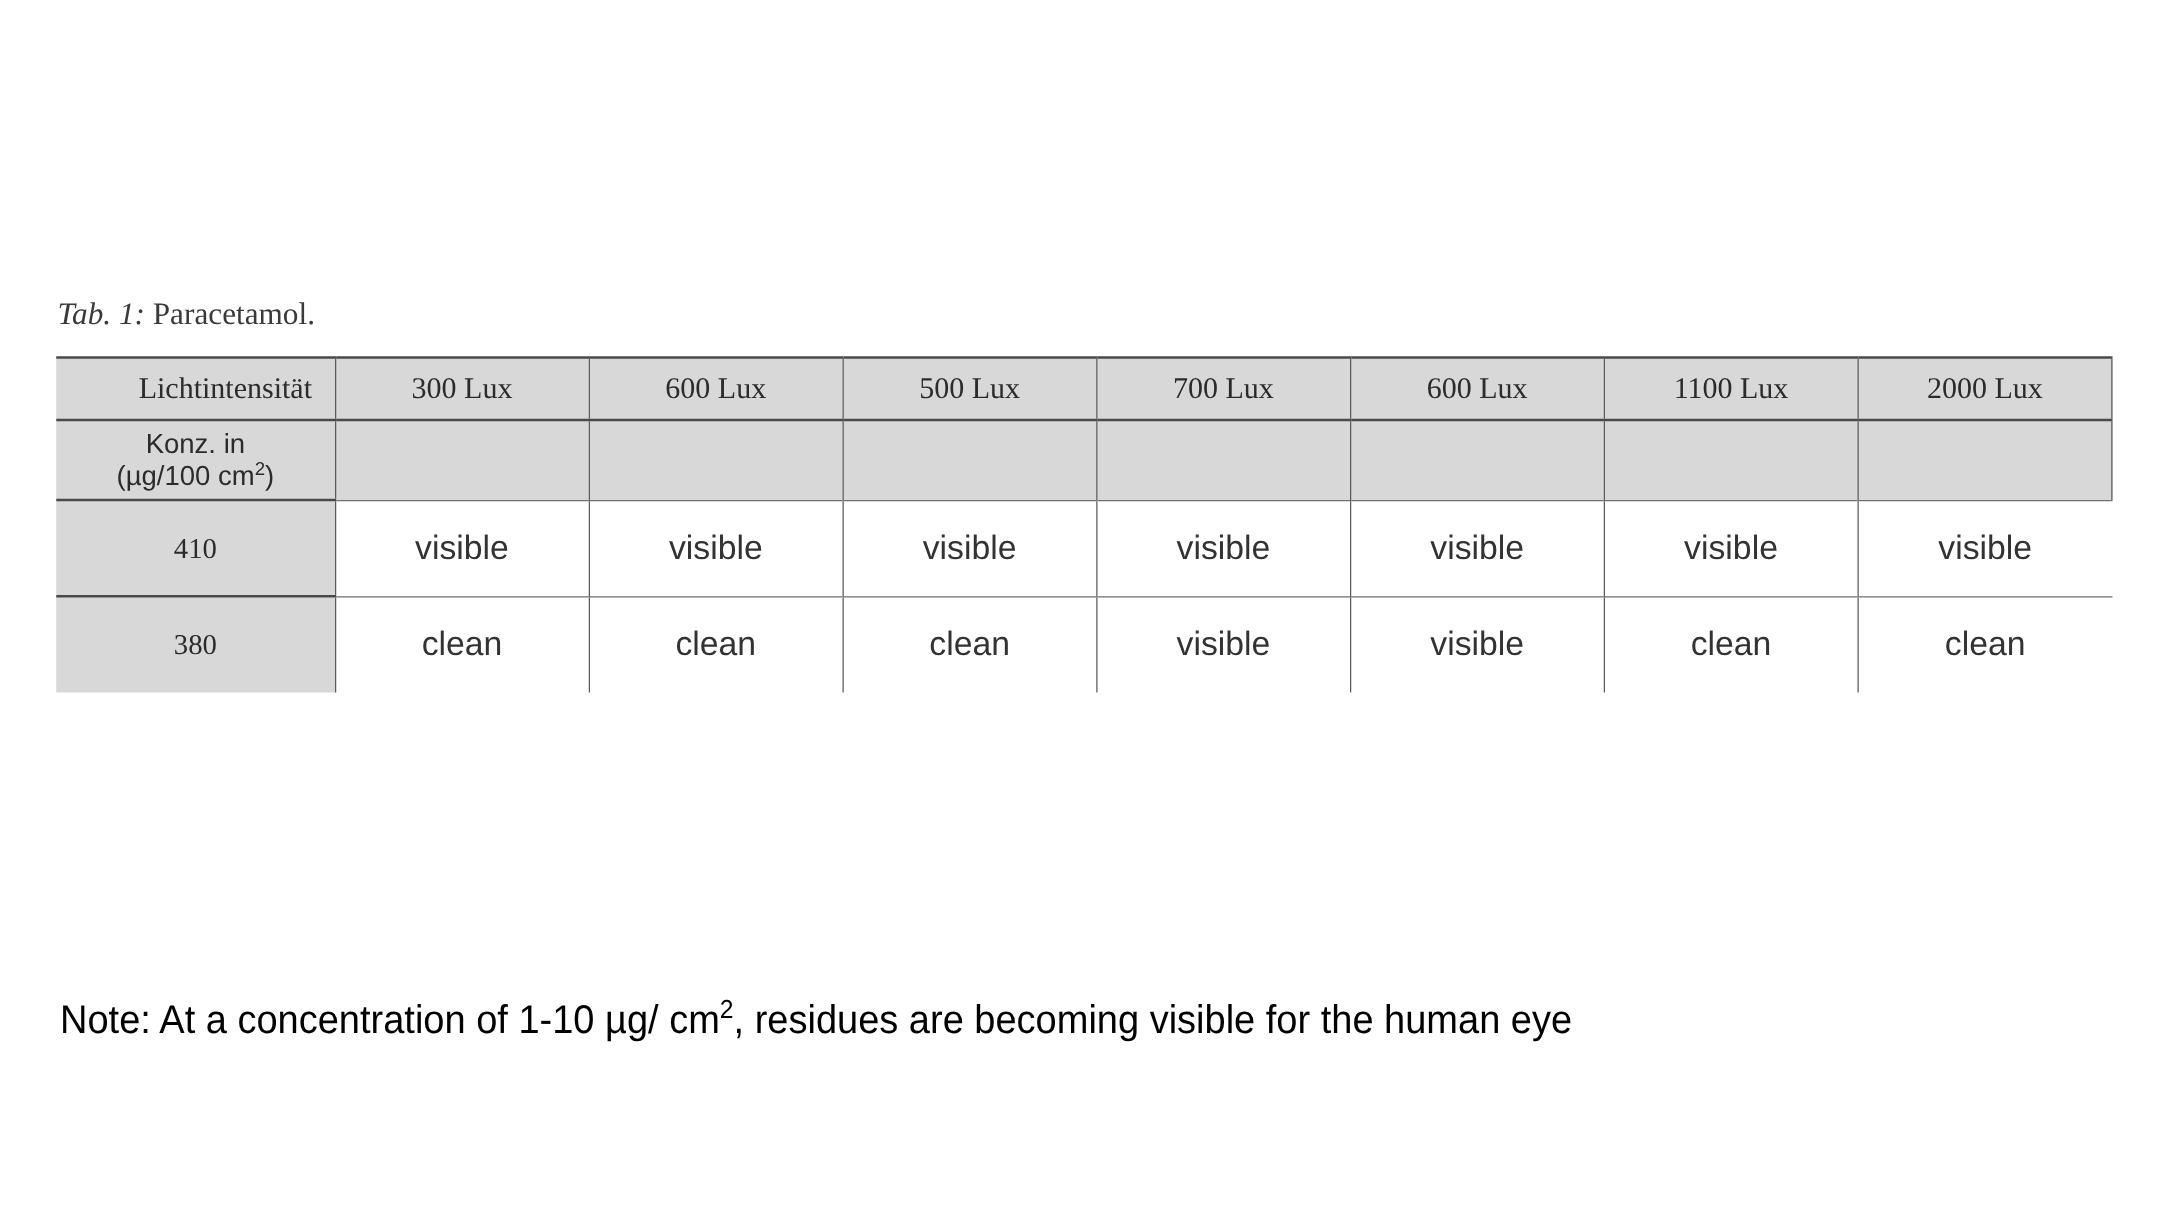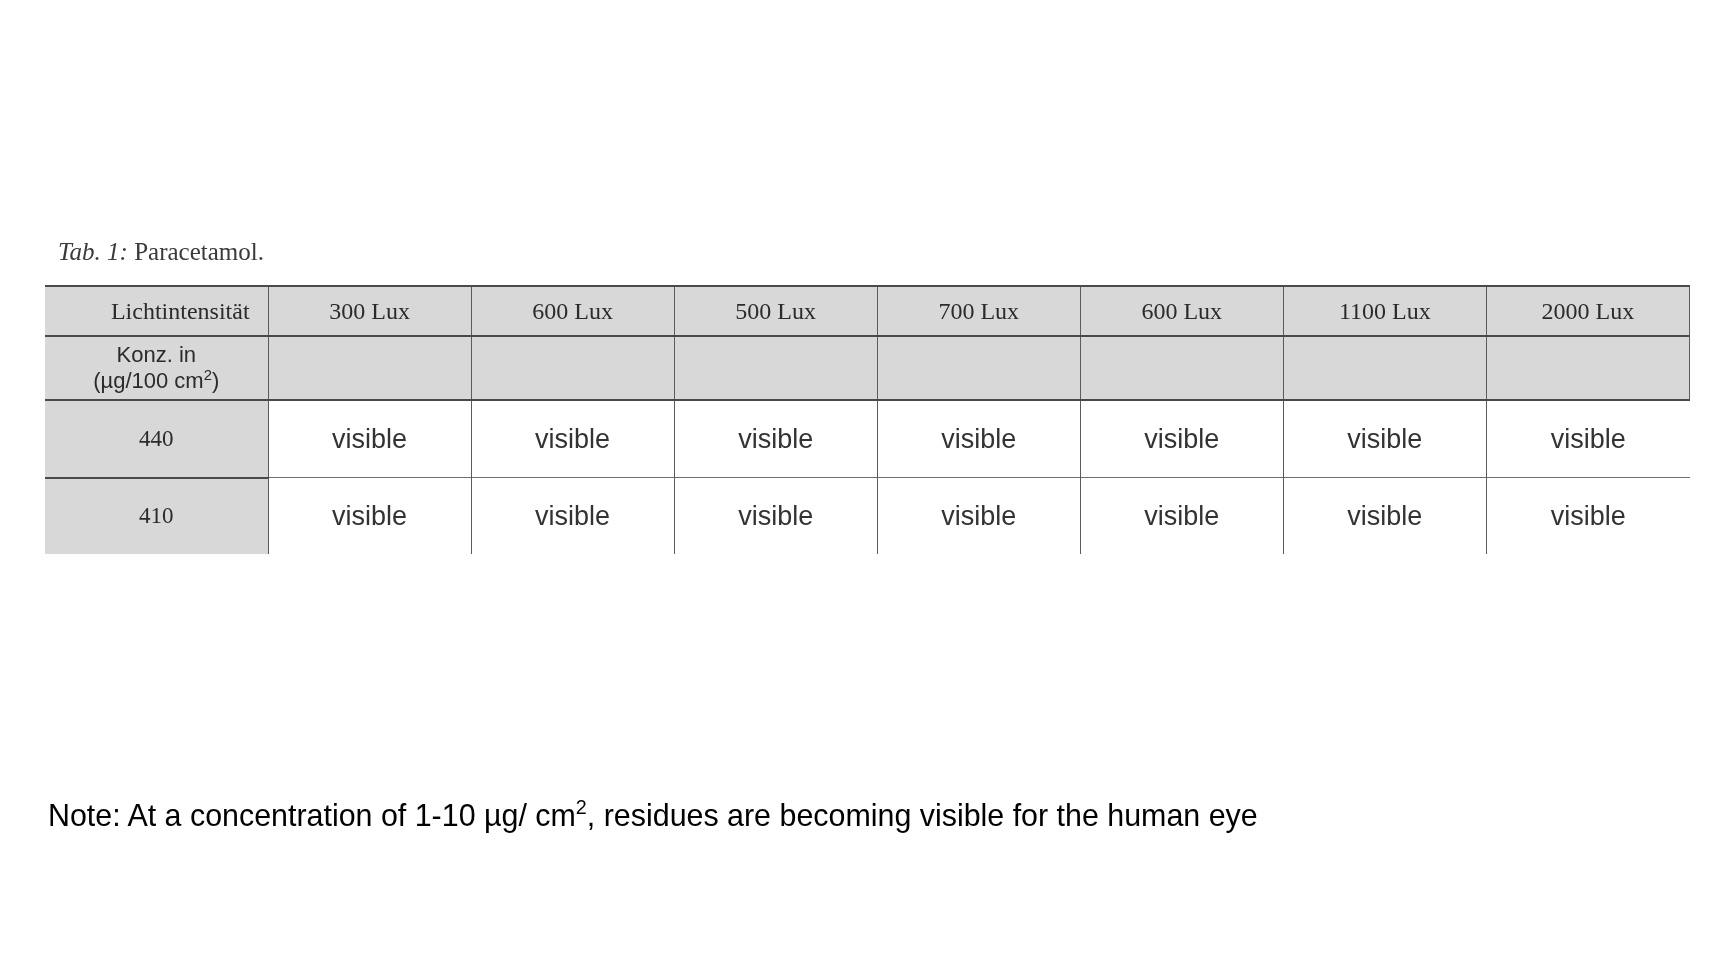--- a/index.html
+++ b/index.html
@@ -45,21 +45,20 @@
   
   #table-caption {
     position: absolute;
     left: 46px;
     top: 238px;
     font-family: "Liberation Serif", "DejaVu Serif", serif;
     font-size: 25px;
     line-height: 28px;
     color: #3a3a3a;
     white-space: nowrap;
-    margin-left: 12px;
   }
   #table-caption .cap-label {
     font-style: italic;
   }
   #table-caption .cap-text {
     font-style: normal;
   }
 
   
   #data-table-wrap {
@@ -209,39 +208,39 @@
           <th class="sub-cell"></th>
           <th class="sub-cell"></th>
           <th class="sub-cell"></th>
           <th class="sub-cell"></th>
           <th class="sub-cell"></th>
           <th class="sub-cell"></th>
           <th class="sub-cell last"></th>
         </tr>
       </thead>
       <tbody>
-        <tr class="first-data">
-          <td class="row-label">440</td>
-          <td class="data-cell">visible</td>
-          <td class="data-cell">visible</td>
-          <td class="data-cell">visible</td>
-          <td class="data-cell">visible</td>
-          <td class="data-cell">visible</td>
-          <td class="data-cell">visible</td>
-          <td class="data-cell">visible</td>
-        </tr>
         <tr>
           <td class="row-label">410</td>
           <td class="data-cell">visible</td>
           <td class="data-cell">visible</td>
           <td class="data-cell">visible</td>
           <td class="data-cell">visible</td>
           <td class="data-cell">visible</td>
           <td class="data-cell">visible</td>
           <td class="data-cell">visible</td>
+        </tr>
+        <tr>
+          <td class="row-label">380</td>
+          <td class="data-cell">clean</td>
+          <td class="data-cell">clean</td>
+          <td class="data-cell">clean</td>
+          <td class="data-cell">visible</td>
+          <td class="data-cell">visible</td>
+          <td class="data-cell">clean</td>
+          <td class="data-cell">clean</td>
         </tr>
       </tbody>
     </table>
   </div>
 
   <div id="note-line">
     <span>Note:  At a concentration of 1-10 µg/ cm</span><span class="sup">2</span><span>, residues are becoming visible for the human eye</span>
   </div>
 
 </div>

